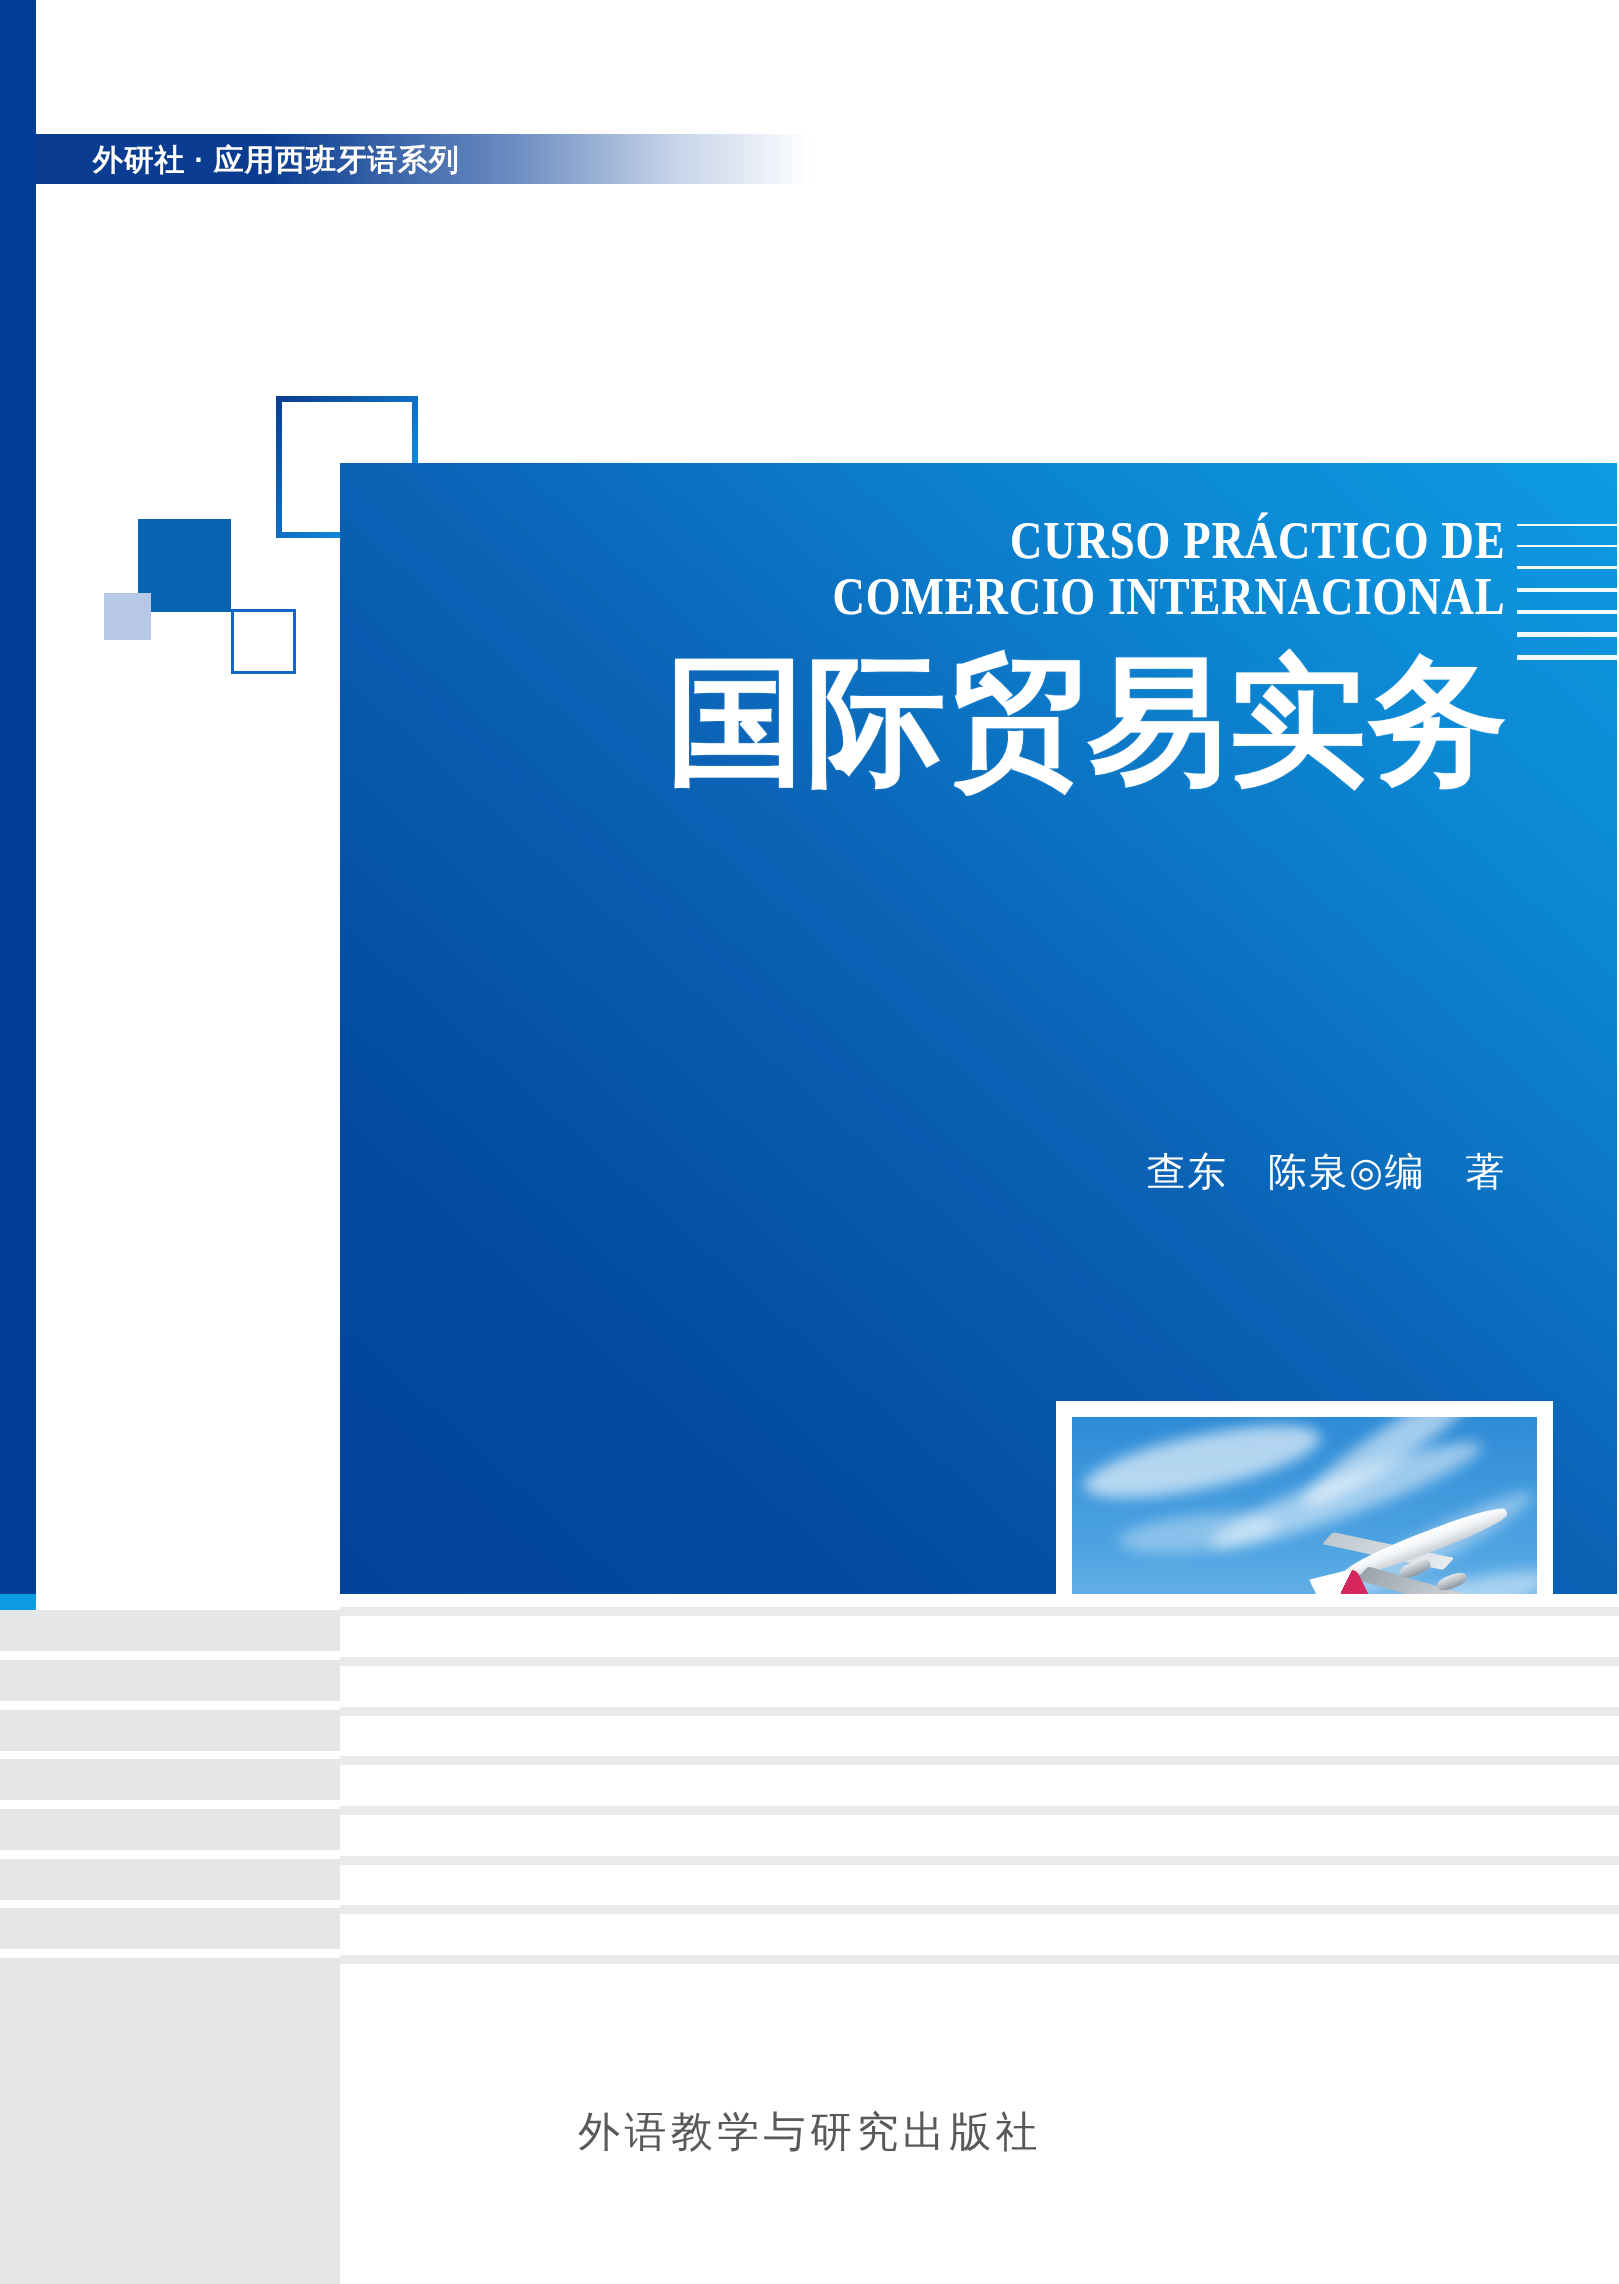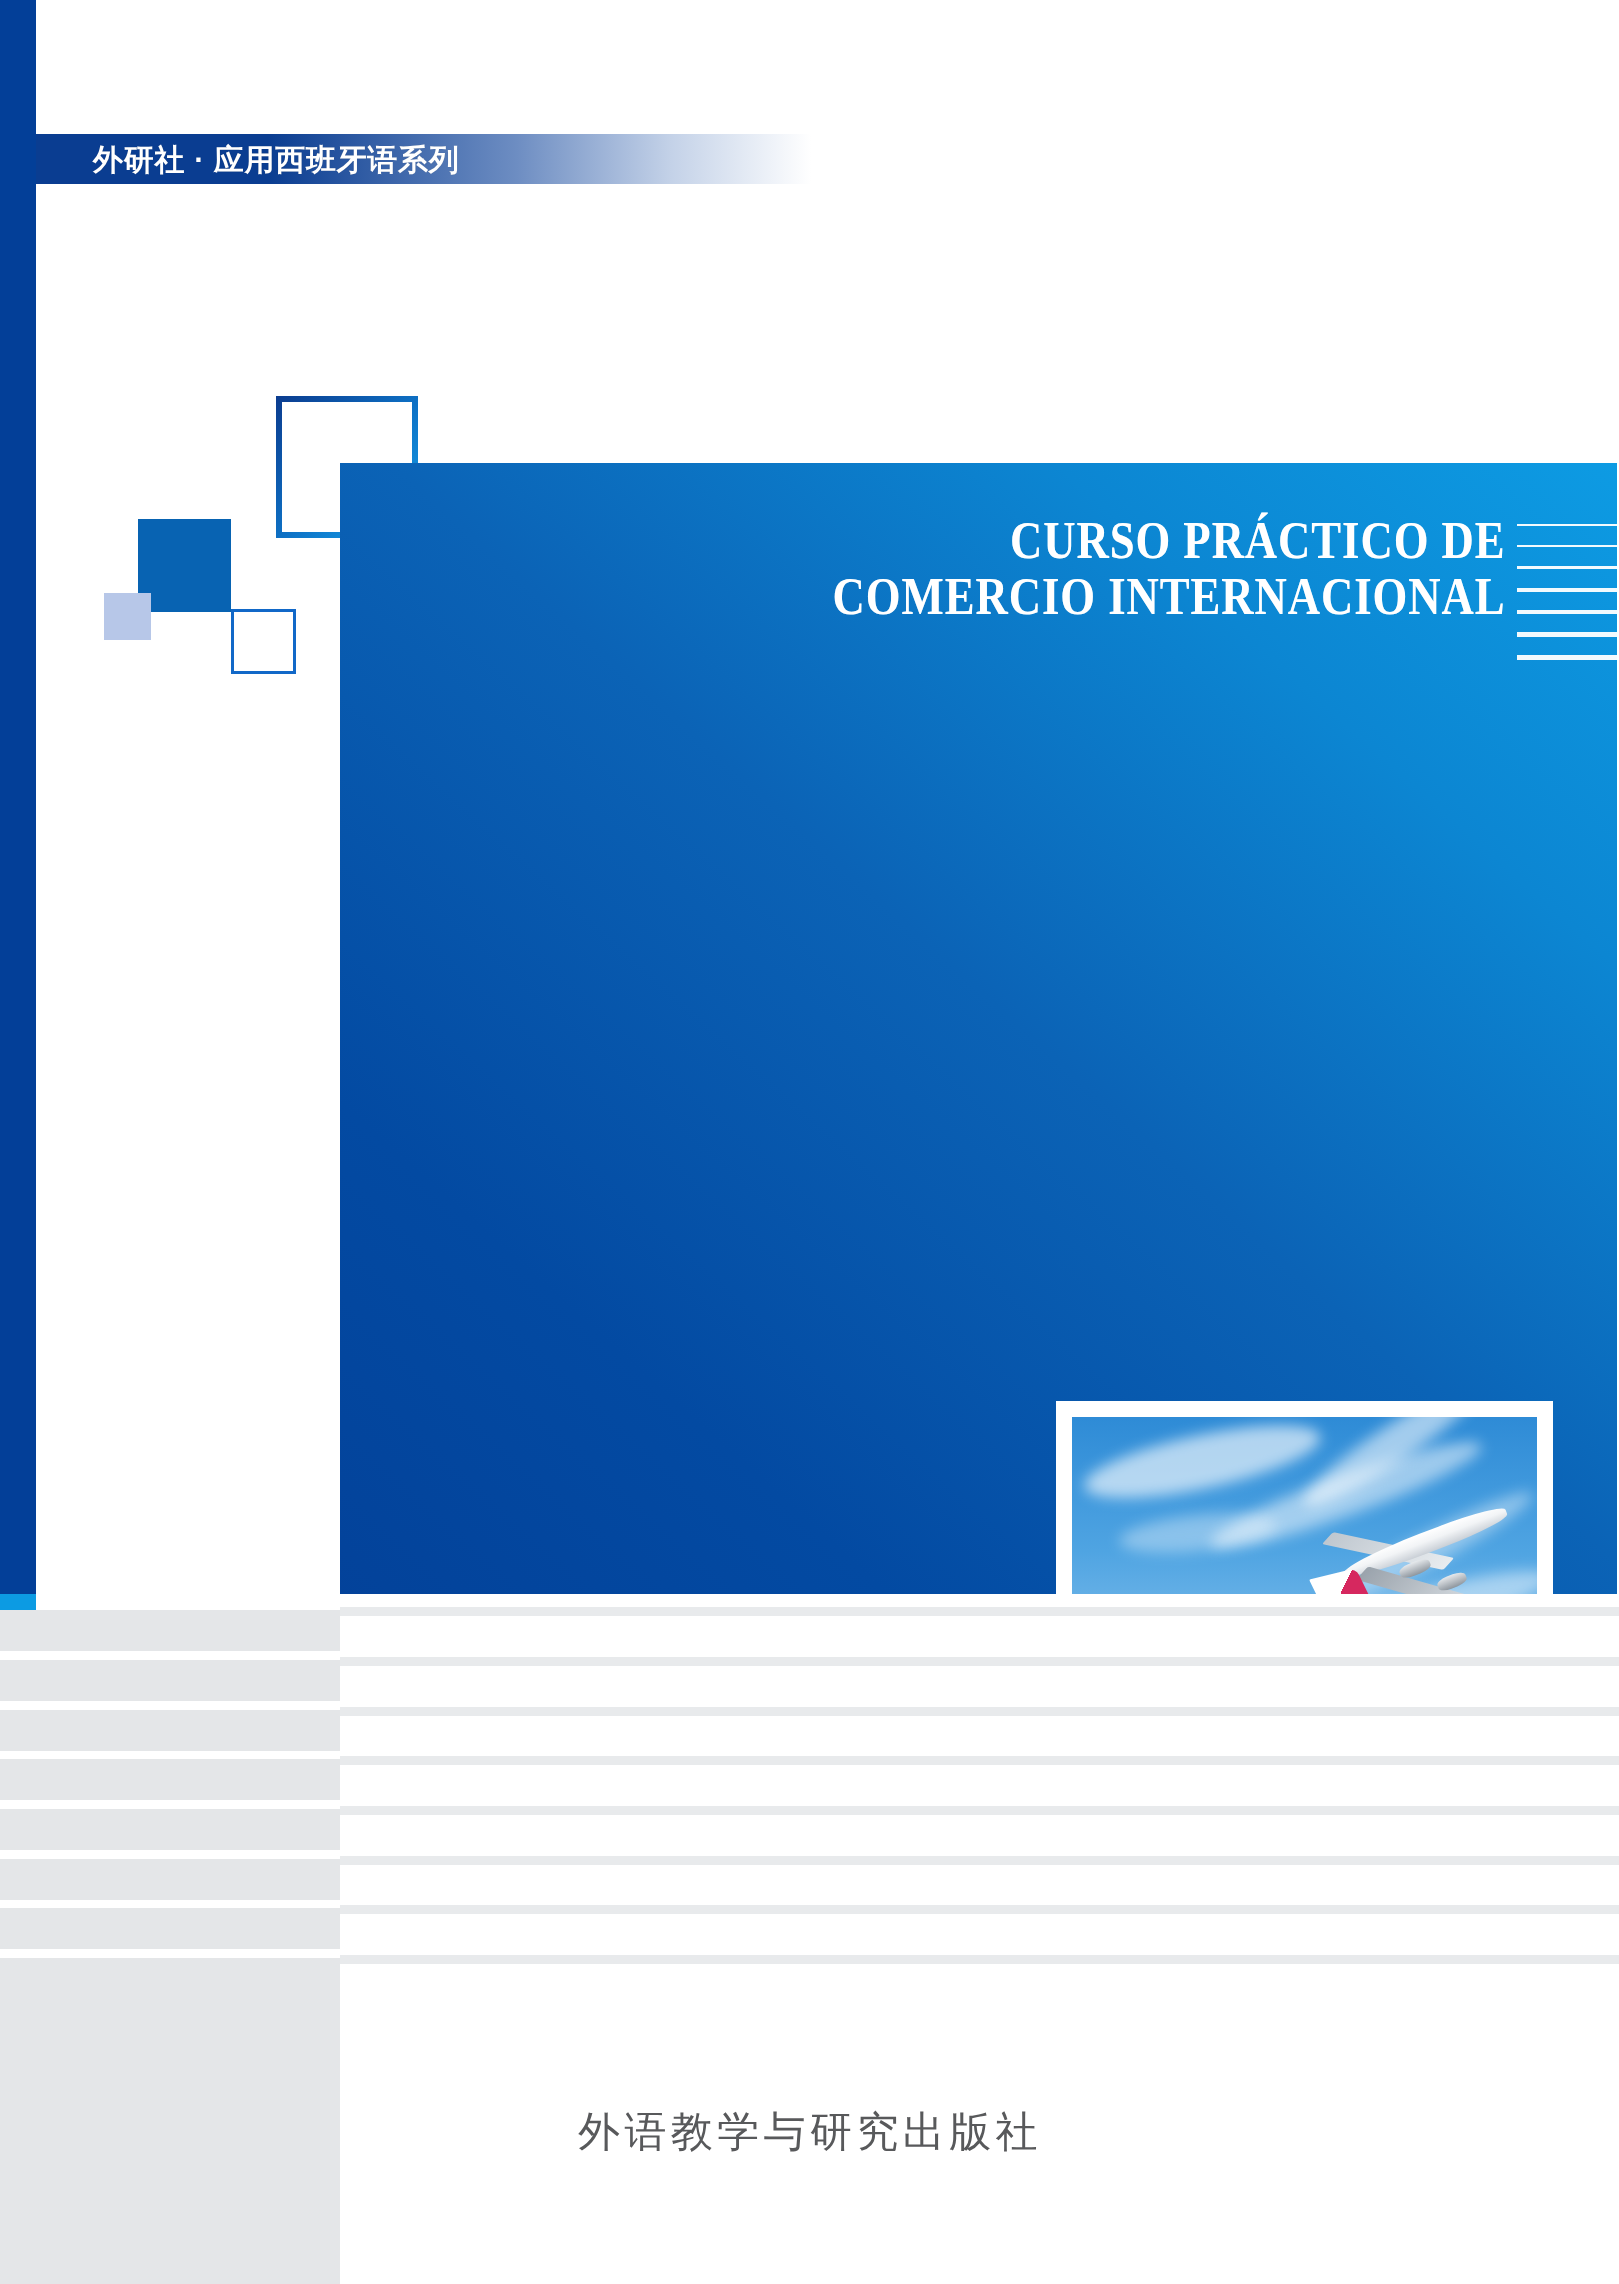--- a/index.html
+++ b/index.html
@@ -275,22 +275,24 @@
       <i></i>
       <i></i>
   </div>
 
   <div id="spanish-title">
     <span class="ln">CURSO PRÁCTICO DE</span>
     <span class="ln">COMERCIO INTERNACIONAL</span>
   </div>
 
   <div id="chinese-title">
+    <span class="ln">国际贸易实务</span>
   </div>
 
+  <div id="authors">查东　陈泉◎编　著</div>
 </div>
 
 <div id="cover-photo-frame">
   <div id="cover-photo">
     <div class="cloud cl1"></div>
     <div class="cloud cl2"></div>
     <div class="cloud cl3"></div>
     <div class="cloud cl4"></div>
     <div class="cloud cl5"></div>
     <div class="cloud cl6"></div>

